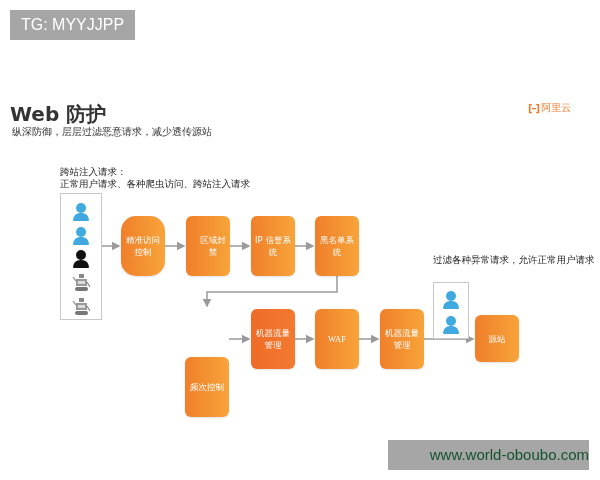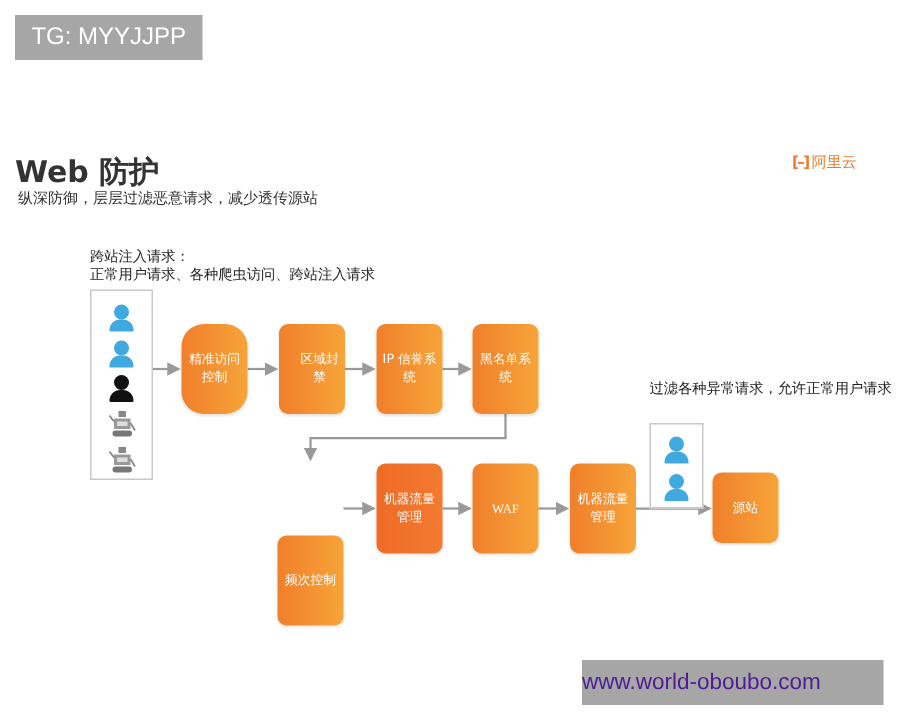--- a/index.html
+++ b/index.html
@@ -1,22 +1,22 @@
 <!DOCTYPE html>
 <html><head>
 <meta charset="utf-8">
 <style>
   html, body { margin: 0; padding: 0; }
   body { width: 600px; height: 480px; background: #ffffff; position: relative; overflow: hidden;
          font-family: "DejaVu Sans", "Liberation Sans", sans-serif; color: #222; }
   .abs { position: absolute; }
   .tag { left: 10px; top: 10px; width: 125px; height: 30px; background: #a6a6a6; color: #fff;
          font-family: "Liberation Sans", sans-serif; font-size: 16px; line-height: 30px; text-align: center; }
-  .wm { left: 388px; top: 440px; width: 201px; height: 30px; background: #a6a6a6; color: #4c1d95;
-        font-family: "Liberation Sans", sans-serif; font-size: 15px; line-height: 30px; text-align: left; }
+  .wm { left: 388px; top: 440px; width: 201px; height: 30px; background: #a6a6a6; color: #14532d;
+        font-family: "Liberation Sans", sans-serif; font-size: 15px; line-height: 30px; text-align: right; }
   .title { left: 10px; top: 101px; font-size: 20px; font-weight: bold; color: #333; }
   .subtitle { left: 12px; top: 125px; font-size: 10px; color: #333; }
   .logo { left: 528px; top: 101px; height: 14px; display: flex; align-items: center; gap: 2px; color: #ef7a2b; font-size: 10px; }
   .logo-mark { font-size: 10px; font-weight: bold; letter-spacing: -1px; }
   .note { font-size: 9.5px; color: #222; line-height: 12px; }
   .panel { border: 1px solid #c8c8c8; background: #fff; box-sizing: border-box; display: flex; flex-direction: column; align-items: center; }
   .box { width: 44px; height: 60px; border-radius: 6px; box-sizing: border-box;
          background: linear-gradient(90deg, #f07f2a 0%, #f7a43a 100%);
          color: #fff; font-size: 8.5px; line-height: 12px; text-align: center;
          display: flex; align-items: center; justify-content: center; padding: 2px;

